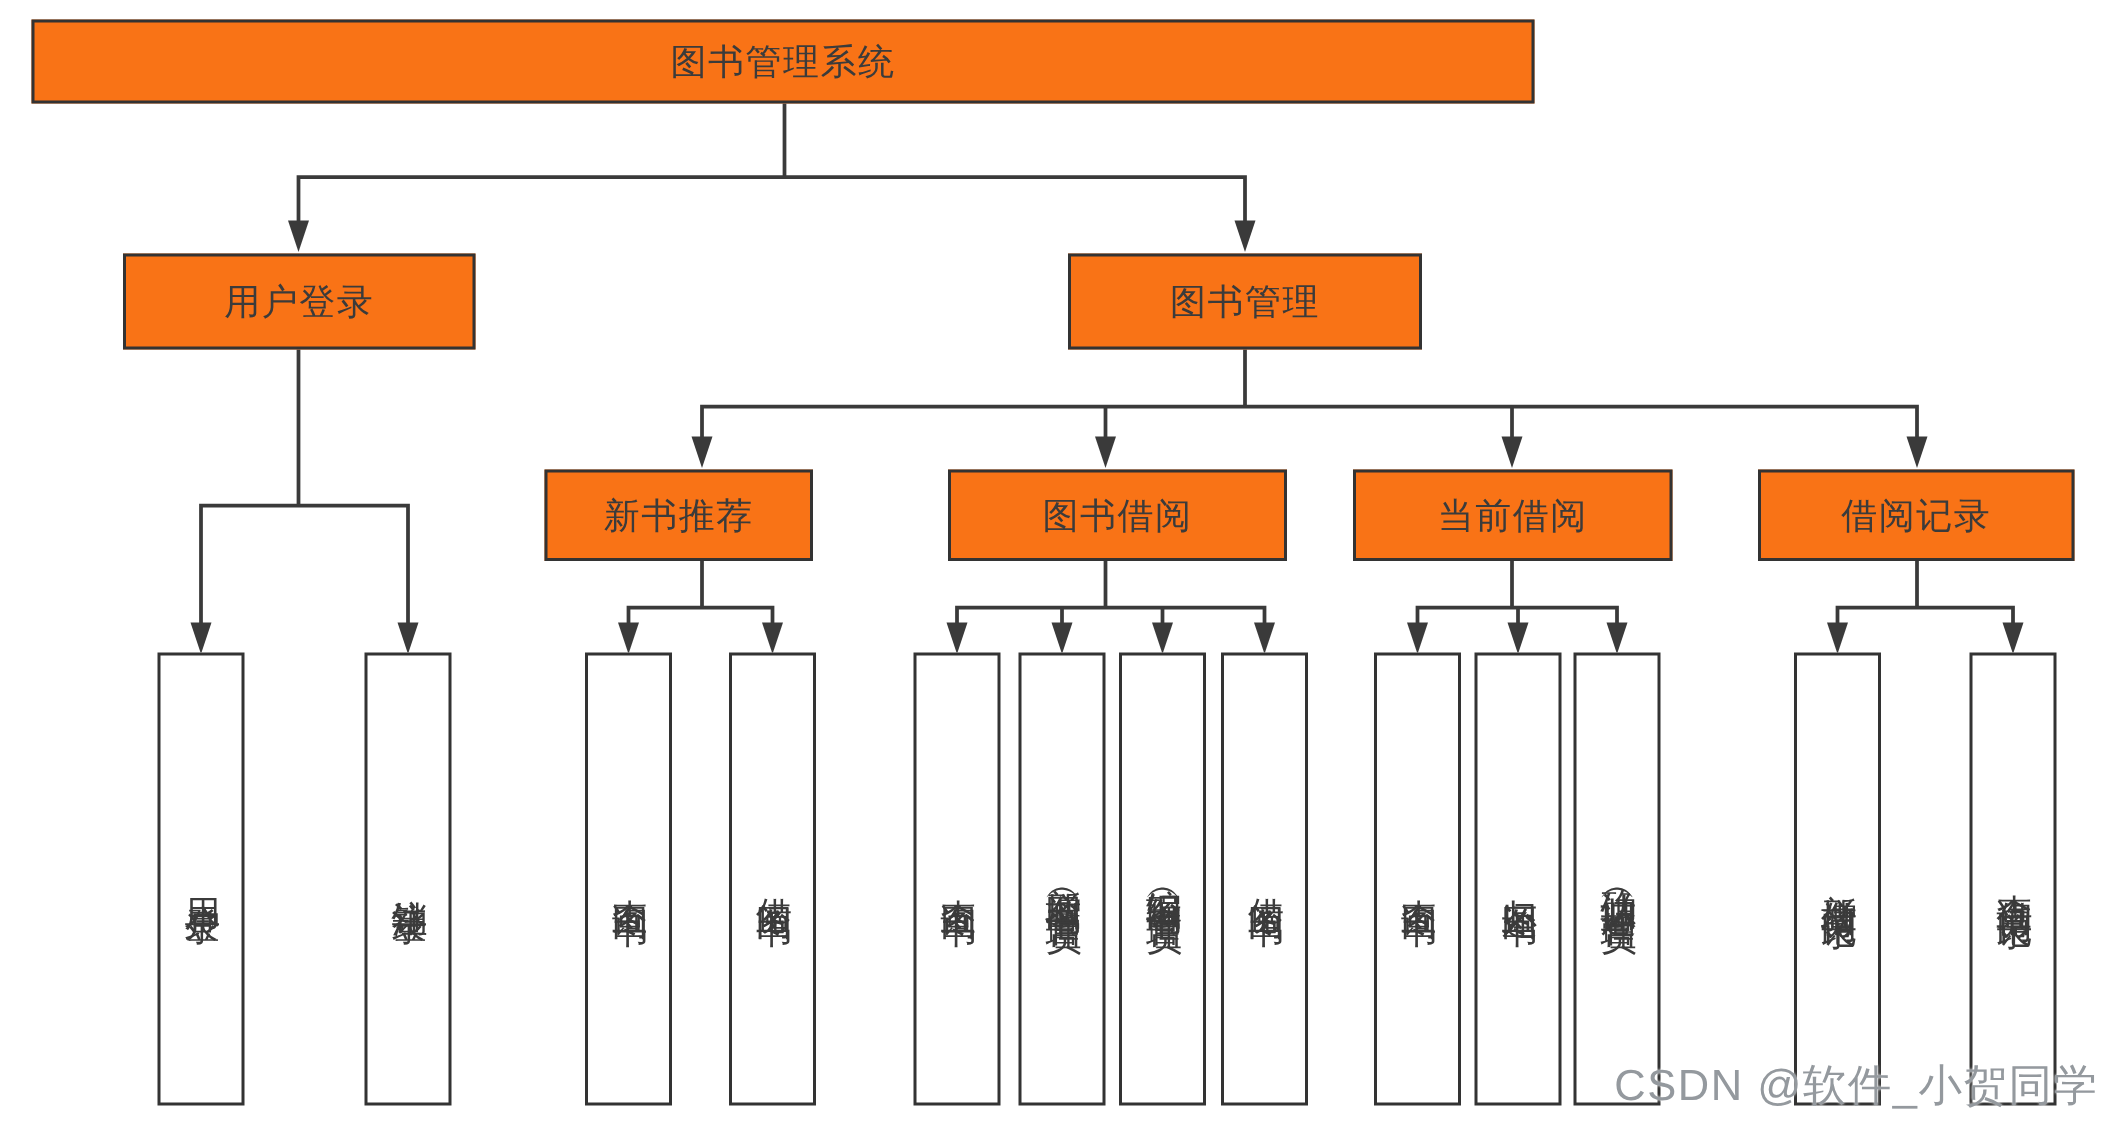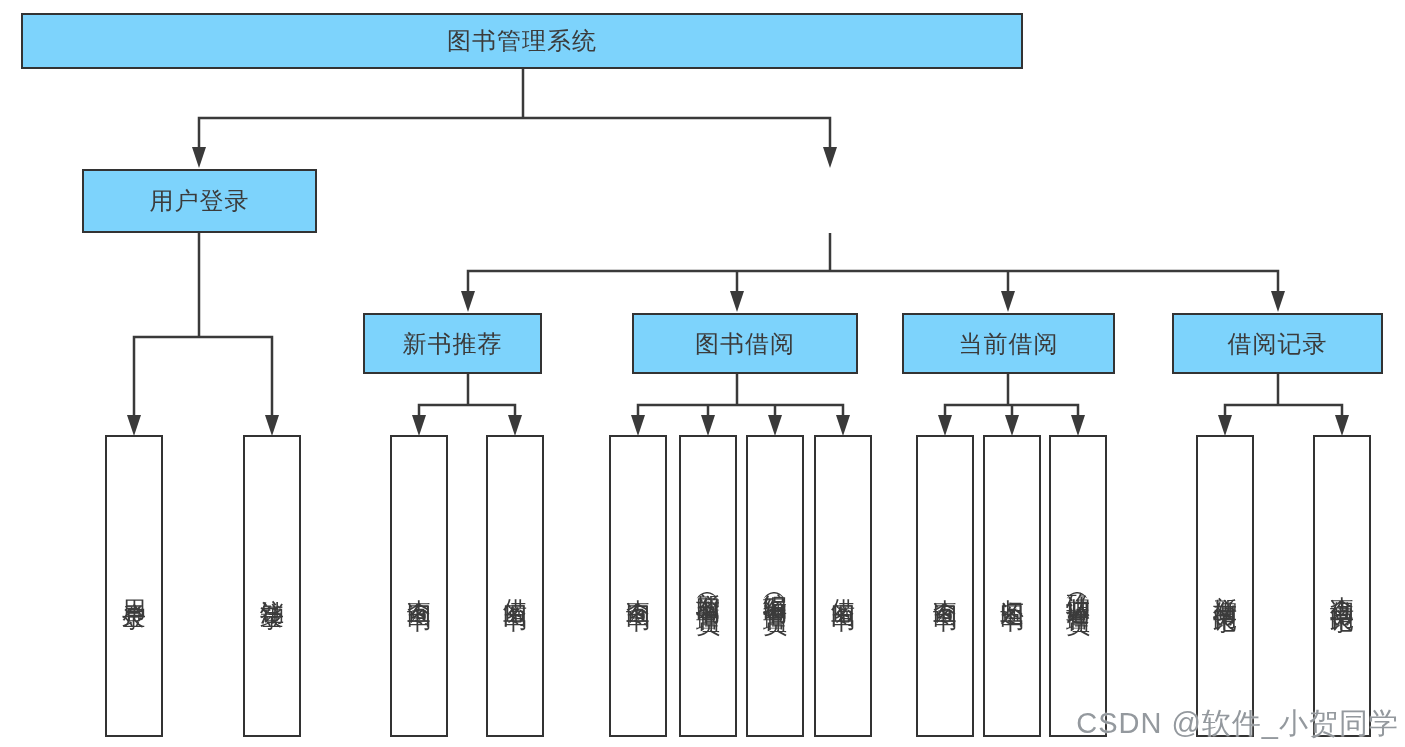--- a/index.html
+++ b/index.html
@@ -9,21 +9,21 @@
     background:#ffffff;
     overflow:hidden;
     font-family:"Liberation Sans","DejaVu Sans",sans-serif;
   }
   #connectors{position:absolute;left:0;top:0;width:1405px;height:747px;z-index:1;}
   .cline{fill:none;stroke:#3a3a3a;stroke-width:2.5;}
   .ahead{fill:#3a3a3a;stroke:none;}
   .node{
     position:absolute;z-index:2;
     display:flex;align-items:center;justify-content:center;
-    background:#7dd3fc;border:2px solid #333333;
+    background:#f97316;border:2px solid #333333;
     box-sizing:border-box;
     color:#3b3b3b;font-size:24px;letter-spacing:1px;
     white-space:nowrap;
   }
   .leaf{
     position:absolute;z-index:2;
     top:435px;width:58px;height:302px;
     display:flex;align-items:center;justify-content:center;
     background:#ffffff;border:2px solid #333333;
     box-sizing:border-box;
@@ -110,20 +110,21 @@
 
     <polyline class="cline" points="1278,374 1278,405"></polyline>
     <polyline class="cline" points="1225,416 1225,405 1342,405 1342,416"></polyline>
     <polygon class="ahead" points="1218,415 1232,415 1225,436"></polygon>
     <polygon class="ahead" points="1335,415 1349,415 1342,436"></polygon>
   </svg>
 
   <div class="node b-root">图书管理系统</div>
 
   <div class="node b-user">用户登录</div>
+  <div class="node b-mgmt">图书管理</div>
 
   <div class="node b-l3 b-rec">新书推荐</div>
   <div class="node b-l3 b-borrow">图书借阅</div>
   <div class="node b-l3 b-record">借阅记录</div>
   <div class="node b-l3 b-current">当前借阅</div>
 
   <div class="leaf lf-1">
     <span class="vtext">用户登录</span>
   </div>
   <div class="leaf lf-2">

